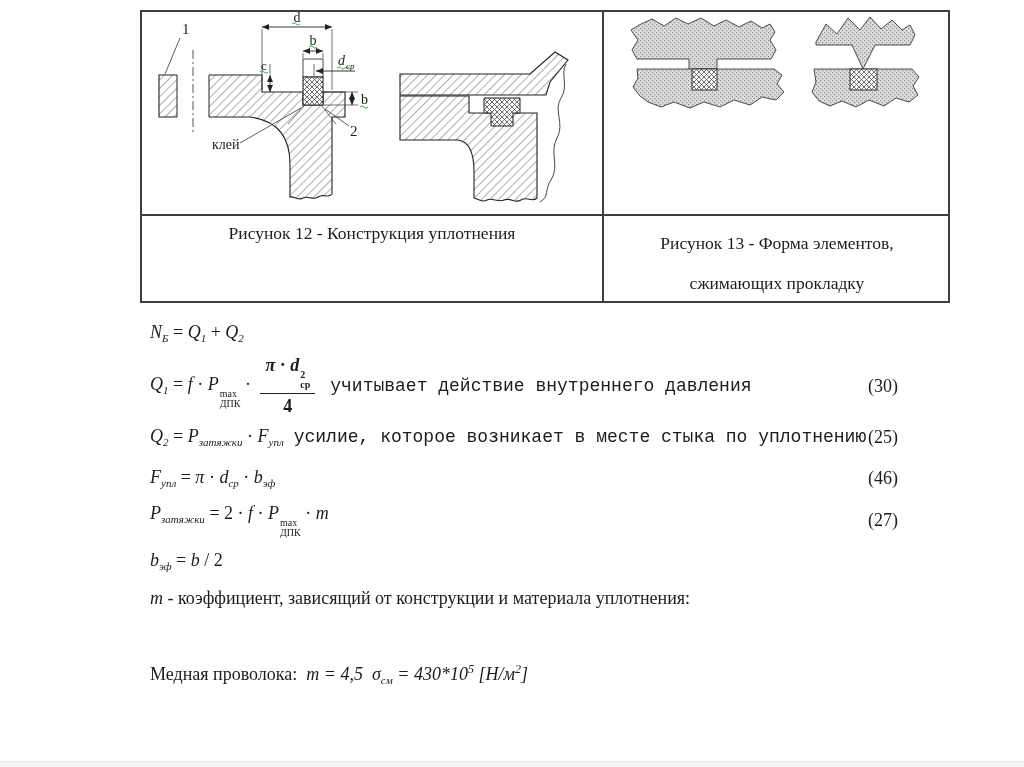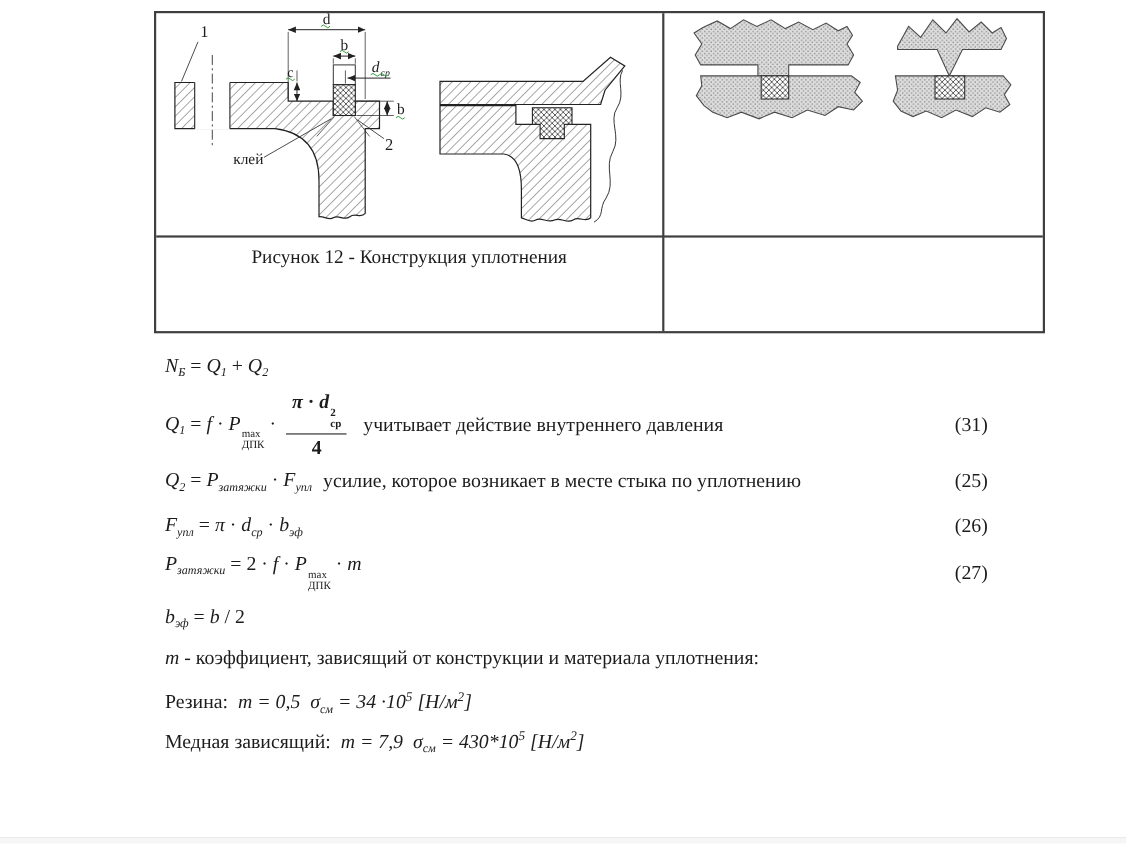--- a/index.html
+++ b/index.html
@@ -17,21 +17,21 @@
            font-size:17.5px; }
   .cellD { position:absolute; left:462px; top:204px; width:346px; height:87px; text-align:center; padding-top:7px;
            font-size:17.5px; }
   .cellD div { line-height:40px; }
   svg text { font-family:"Liberation Serif","DejaVu Serif",serif; fill:#1c1c1c; }
 
   
   .frow { position:absolute; left:150px; width:800px; display:flex; align-items:center;
           font-size:18px; white-space:nowrap; }
   .eqno { position:absolute; left:718px; font-style:normal; }
-  .annot { margin-left:10px; }
+  .annot { margin-left:10px;font-family:Liberation Mono, monospace; }
   .it { font-style:italic; }
   .op { font-style:normal; white-space:pre; }
   .sb { font-size:11px; font-style:italic; vertical-align:-4px; white-space:pre; }
   .sp { font-size:12px; font-style:italic; vertical-align:7px; white-space:pre; }
   .ss { display:inline-flex; flex-direction:column; font-size:10px; line-height:10px;
         font-style:normal; vertical-align:-7px; text-align:left; margin-left:1px; }
   .frac { display:inline-flex; flex-direction:column; align-items:center; vertical-align:middle; margin:0 5px;font-weight:bold; }
   .frac .num { border-bottom:1.4px solid #222; padding:0 5px 3px; }
   .frac .den { padding-top:2px; }
 
@@ -149,70 +149,71 @@
         <rect x="88" y="57" width="25" height="21" fill="url(#b-xh)" stroke="#333" stroke-width="1"></rect>
 
         <path d="M212,30 L222,12 L233,22 L244,6 L256,18 L266,5 L277,17 L288,8 L298,18 L306,13 L311,23 L306,33
                  L271,33 L259,57 L248,33 L212,33 Z" fill="url(#b-dots)" stroke="#4a4a4a" stroke-width="1"></path>
         <path d="M210,57 L308,57 L315,65 L309,74 L314,83 L305,90 L292,86 L280,94 L265,88 L252,95 L238,89 L226,94 L215,89 L208,80 L212,70 Z" fill="url(#b-dots)" stroke="#4a4a4a" stroke-width="1"></path>
         <rect x="246" y="57" width="27" height="21" fill="url(#b-xh)" stroke="#333" stroke-width="1"></rect>
       </svg>
     </div>
 
     <div class="cellC">Рисунок 12 - Конструкция уплотнения</div>
+    <div class="cellD">
+      <div>Рисунок 13 - Форма элементов,</div>
+      <div>сжимающих прокладку</div>
+    </div>
   </div>
 
   <div class="frow" style="top:322px;">
     <span><span class="it">N</span><span class="sb">Б</span><span class="op"> = </span><span class="it">Q</span><span class="sb">1</span><span class="op"> + </span><span class="it">Q</span><span class="sb">2</span></span>
   </div>
 
   <div class="frow" style="top:358px; height:56px;">
     <span><span class="it">Q</span><span class="sb">1</span><span class="op"> = </span><span class="it">f</span><span class="op"> · </span><span class="it">P</span><span class="ss">
           <span>max</span>
           <span>ДПК</span>
         </span><span class="op"> · </span><span class="frac">
           <span class="num"><span class="it">π</span><span class="op"> · </span><span class="it">d</span><span class="ss">
               <span>2</span>
               <span>ср</span>
             </span></span>
           <span class="den"><span class="op">4</span></span>
         </span></span>
     <span class="annot">учитывает действие внутреннего давления</span>
-    <span class="eqno">(31)</span>
+    <span class="eqno">(30)</span>
   </div>
 
   <div class="frow" style="top:421px; height:32px;">
     <span><span class="it">Q</span><span class="sb">2</span><span class="op"> = </span><span class="it">P</span><span class="sb">затяжки</span><span class="op"> · </span><span class="it">F</span><span class="sb">упл</span></span>
     <span class="annot">усилие, которое возникает в месте стыка по уплотнению</span>
     <span class="eqno">(25)</span>
   </div>
 
   <div class="frow" style="top:462px; height:32px;">
     <span><span class="it">F</span><span class="sb">упл</span><span class="op"> = </span><span class="it">π</span><span class="op"> · </span><span class="it">d</span><span class="sb">ср</span><span class="op"> · </span><span class="it">b</span><span class="sb">эф</span></span>
-    <span class="eqno">(26)</span>
+    <span class="eqno">(46)</span>
   </div>
 
   <div class="frow" style="top:503px; height:34px;">
     <span><span class="it">P</span><span class="sb">затяжки</span><span class="op"> = 2 · </span><span class="it">f</span><span class="op"> · </span><span class="it">P</span><span class="ss">
           <span>max</span>
           <span>ДПК</span>
         </span><span class="op"> · </span><span class="it">m</span></span>
     <span class="eqno">(27)</span>
   </div>
 
   <div class="frow" style="top:546px; height:30px;">
     <span><span class="it">b</span><span class="sb">эф</span><span class="op"> = </span><span class="it">b</span><span class="op"> / 2</span></span>
   </div>
 
   <div class="frow" style="top:588px;align-items:flex-end;">
     <span><span class="it">m</span><span class="op"> - коэффициент, зависящий от конструкции и материала уплотнения:</span></span>
   </div>
 
-  <div class="frow" style="top:623px; height:30px;">
-    <span><span class="op">Резина:  </span><span class="it">m = 0,5</span><span class="op">  </span><span class="it">σ</span><span class="sb">см</span><span class="it"> = 34 ·10</span><span class="sp">5</span><span class="it"> [Н/м</span><span class="sp">2</span><span class="it">]</span></span>
-  </div>
 
   <div class="frow" style="top:659px; height:30px;">
-    <span><span class="op">Медная зависящий:  </span><span class="it">m = 7,9</span><span class="op">  </span><span class="it">σ</span><span class="sb">см</span><span class="it"> = 430*10</span><span class="sp">5</span><span class="it"> [Н/м</span><span class="sp">2</span><span class="it">]</span></span>
+    <span><span class="op">Медная проволока:  </span><span class="it">m = 4,5</span><span class="op">  </span><span class="it">σ</span><span class="sb">см</span><span class="it"> = 430*10</span><span class="sp">5</span><span class="it"> [Н/м</span><span class="sp">2</span><span class="it">]</span></span>
   </div>
 
   <div class="bottom-strip"></div>
 </div>
 
 </body></html>

